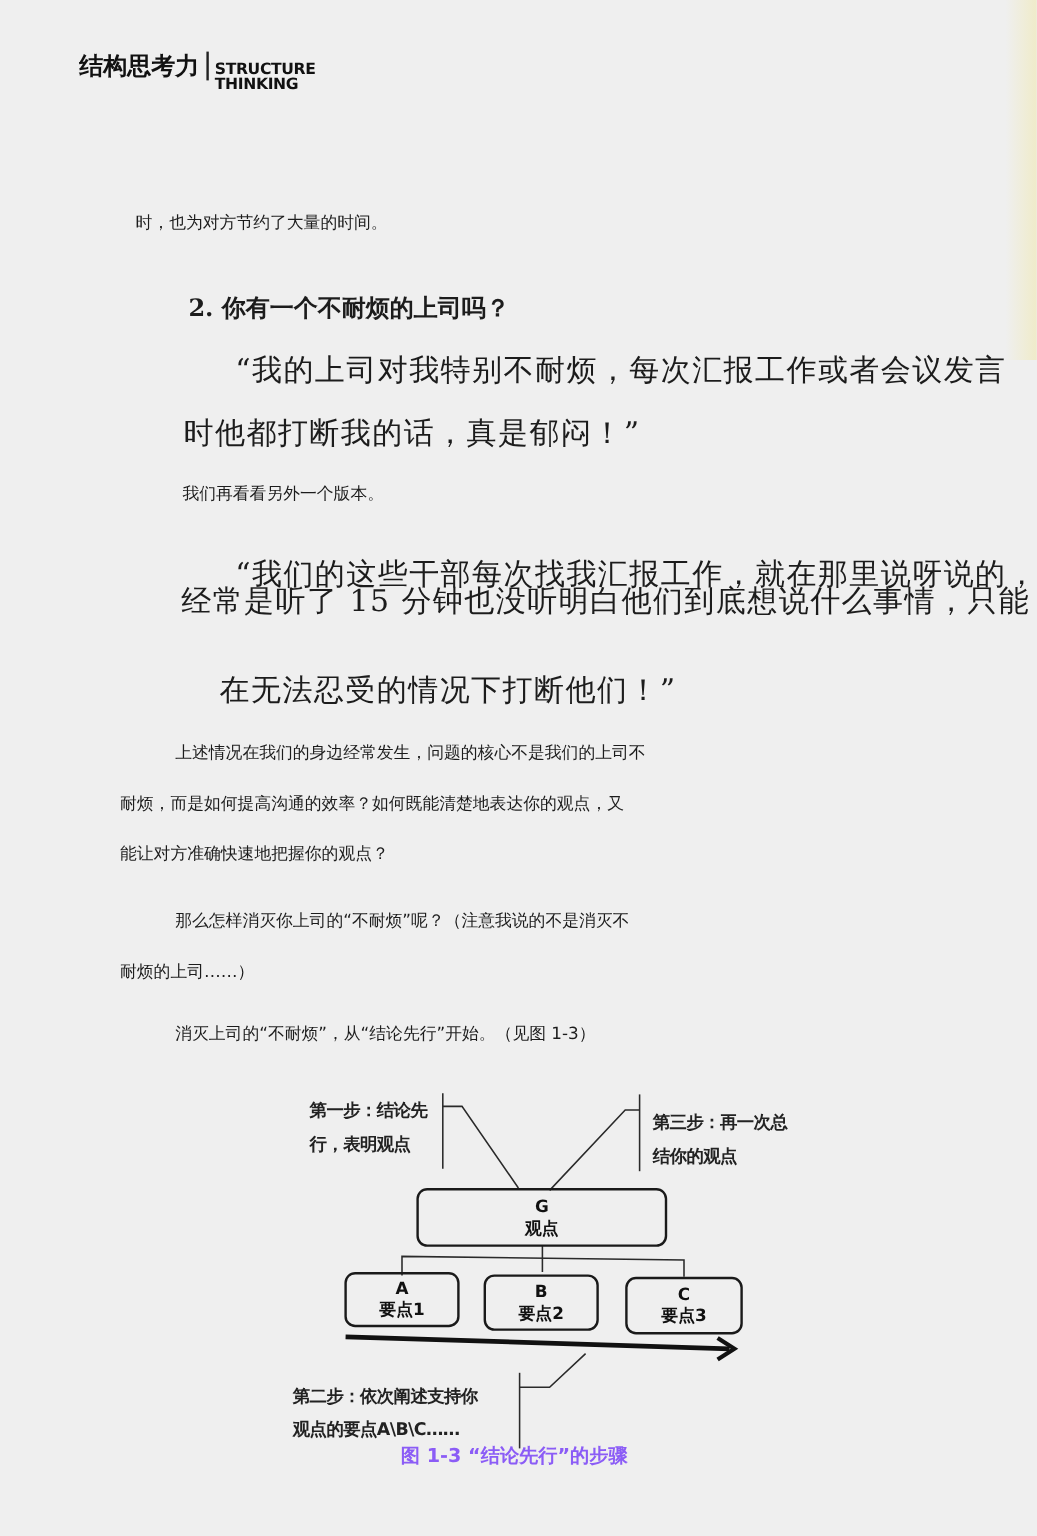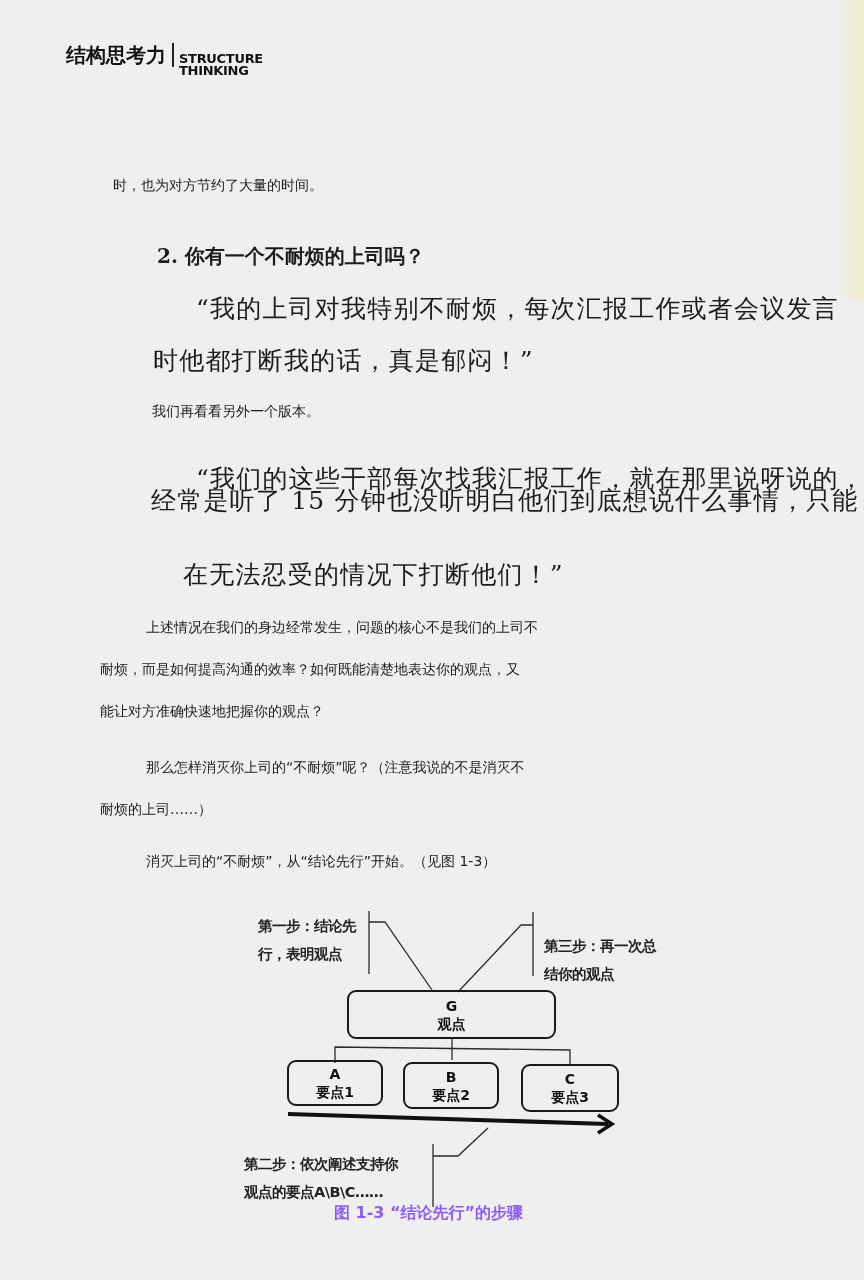--- a/index.html
+++ b/index.html
@@ -86,21 +86,21 @@
 
   <line x1="288" y1="1114" x2="608" y2="1124" stroke="#111" stroke-width="4"></line>
   <polyline points="598,1115 612,1124 598,1133" stroke="#111" stroke-width="3.5" fill="none"></polyline>
 </svg>
 
 <div class="label" style="left:258px; top:912px;">
   <b>第一步：</b><span>结论先</span><br>
   <span>行，表明观点</span>
 </div>
 
-<div class="label" style="left:544px; top:922px;margin-top:10px;">
+<div class="label" style="left:544px; top:922px;">
   <b>第三步：</b><span>再一次总</span><br>
   <span>结你的观点</span>
 </div>
 
 <div class="box" style="left:347px; top:990px; width:205px; height:45px;">
   <span>G</span>
   <span>观点</span>
 </div>
 
 <div class="box" style="left:287px; top:1060px; width:92px; height:42px;">

